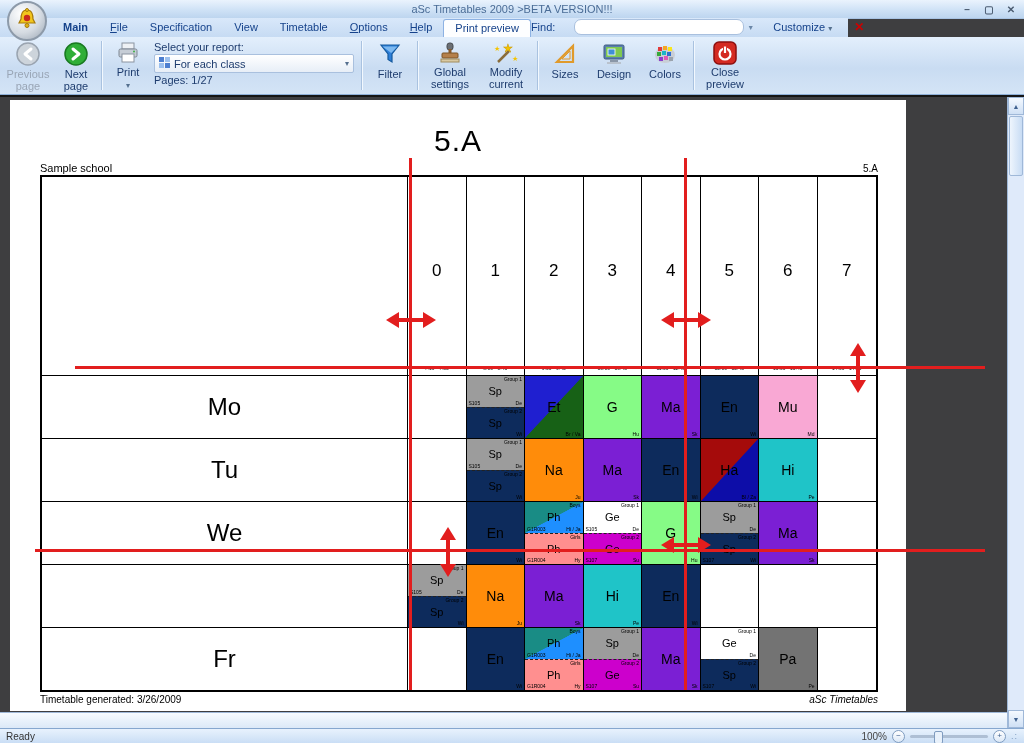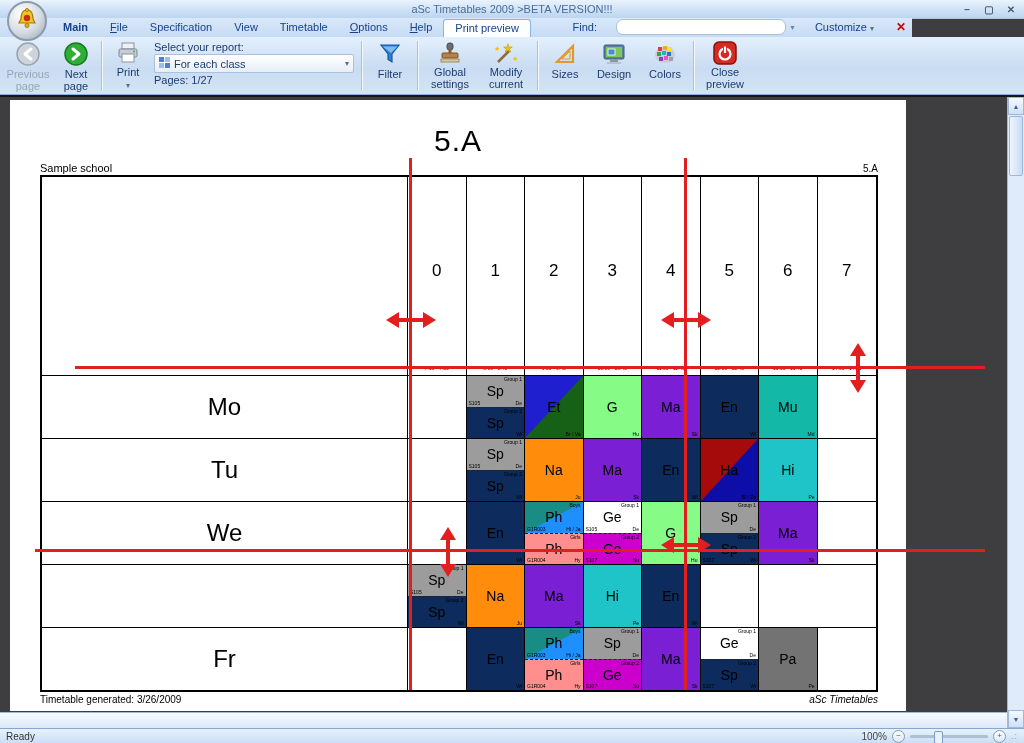--- a/index.html
+++ b/index.html
@@ -8,21 +8,21 @@
   
   .titlebar{position:absolute;left:0;top:0;width:1024px;height:18px;
     background:linear-gradient(#eaf3fd,#cfe2f6 55%,#bdd5ef);
     border-bottom:1px solid #a9c4e4;font-size:11px;color:#4a6c96;
     text-align:center;line-height:18px;}
   .winbtns{position:absolute;right:5px;top:1px;display:flex;gap:6px;font-size:10px;color:#4a5b70}
   .winbtns span{width:16px;text-align:center;cursor:default;font-weight:bold}
   .logo-btn{position:absolute;left:7px;top:1px;width:36px;height:36px;border-radius:50%;
     background:radial-gradient(circle at 35% 30%,#ffffff,#d5dbe2 55%,#9aa6b4);
     border:2px solid #8d9aa9;z-index:20;display:flex;align-items:center;justify-content:center;}
-  .tabrow{position:absolute;left:0;top:18px;width:912px;height:19px;
+  .tabrow{position:absolute;left:0;top:18px;width:848px;height:19px;
     background:linear-gradient(#d9e8fa,#c6dbf3);display:flex;align-items:flex-end;
     padding-left:52px;box-sizing:border-box;font-size:11px;color:#15428b;}
   .tab{padding:2px 11px 3px;cursor:pointer;white-space:nowrap}
   .tab.bold{font-weight:bold}
   .tab.underline::first-letter{text-decoration:underline}
   .tab.active{background:#fdfeff;border:1px solid #8db2e3;border-bottom:none;
     border-radius:3px 3px 0 0;color:#15428b}
   .findwrap{margin-left:auto;display:flex;align-items:center;gap:19px;padding:0 6px 2px 0}
   .find-label{color:#15428b}
   .find-input{width:148px;height:14px;background:#fff;border:1px solid #a9c0de;border-radius:7px;
@@ -62,21 +62,21 @@
   .t-head{height:198px}
   .t-day{height:62px}
   .p-head{display:flex;flex-direction:column;align-items:center}
   .p-num{flex:1;display:flex;align-items:center;font-size:17px}
   .p-time{font-size:5px;margin-bottom:4px;color:#111}
   .day-cell{display:flex;align-items:center;justify-content:center;font-size:24px}
   .cell{display:flex;flex-direction:column}
   .half{flex:1;position:relative;display:flex;align-items:center;justify-content:center}
   .half.bot{border-top:1px dashed #222}
   .subj{font-size:14px}
-  .split .subj{font-size:14px}
+  .split .subj{font-size:11px}
   .corner{position:absolute;font-size:5px;line-height:5px;color:#000}
   .corner.tr{top:1px;right:2px}
   .corner.bl{bottom:1px;left:2px}
   .corner.br{bottom:1px;right:2px}
   .page-foot{display:flex;justify-content:space-between;margin:2px 28px 0 30px;font-size:10px}
   .brand-it{font-style:italic}
   
   .vscroll{position:absolute;left:1007px;top:97px;width:17px;height:631px;background:#dfeafa;
     z-index:6;display:flex;flex-direction:column;align-items:stretch;box-sizing:border-box;
     border-left:1px solid #9fb8d8}
@@ -357,21 +357,21 @@
             <span class="corner br">Sk</span>
           </div>
         </div>
         <div class="cell">
           <div class="half fullh" style="background: rgb(13, 43, 92);">
             <span class="subj">En</span>
             <span class="corner br">Wi</span>
           </div>
         </div>
         <div class="cell">
-          <div class="half fullh" style="background: #14b8a6;">
+          <div class="half fullh" style="background: #f9a8d4;">
             <span class="subj">Mu</span>
             <span class="corner br">Md</span>
           </div>
         </div>
         <div class="cell"></div>
       </div>
       <div class="t-row t-day">
         <div class="day-cell">Tu</div>
         <div class="cell"></div>
         <div class="cell split">

